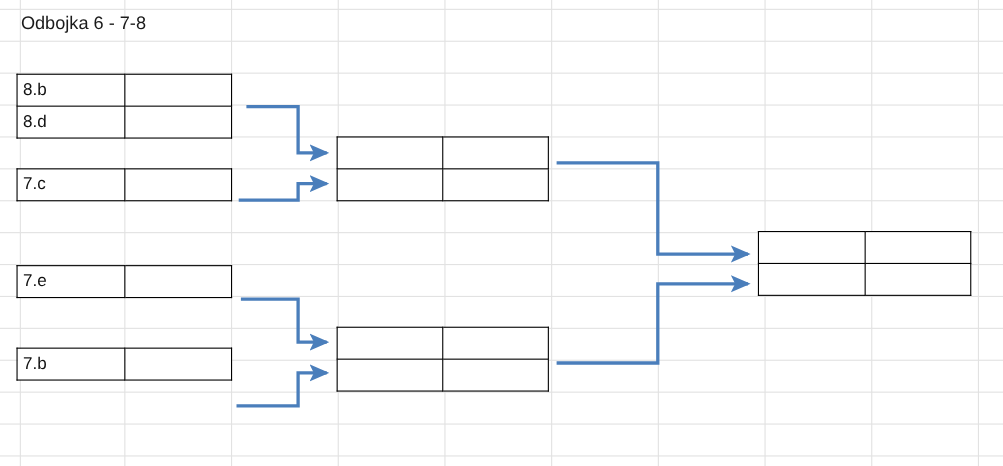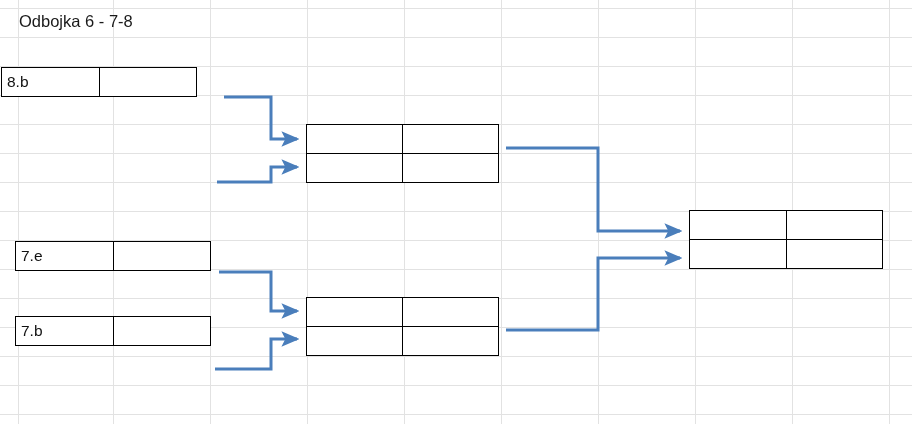--- a/index.html
+++ b/index.html
@@ -119,38 +119,46 @@
         <polyline points="219,272 271,272 271,311 297,311" fill="none" stroke="#4a7ebb" stroke-width="3" stroke-linecap="butt" stroke-linejoin="miter" marker-end="url(#arrowhead)"></polyline>
         <polyline points="215,369 271,369 271,339 297,339" fill="none" stroke="#4a7ebb" stroke-width="3" stroke-linecap="butt" stroke-linejoin="miter" marker-end="url(#arrowhead)"></polyline>
         <polyline points="506,148 598,148 598,231 680,231" fill="none" stroke="#4a7ebb" stroke-width="3" stroke-linecap="butt" stroke-linejoin="miter" marker-end="url(#arrowhead)"></polyline>
         <polyline points="506,330 598,330 598,258 680,258" fill="none" stroke="#4a7ebb" stroke-width="3" stroke-linecap="butt" stroke-linejoin="miter" marker-end="url(#arrowhead)"></polyline>
       </g>
   </svg>
 
   <div id="title">Odbojka 6 - 7-8</div>
 
   <div id="tables">
-      <table class="btable" style="left: 1px; top: 67px; width: 195px; padding-left: 45px;">
+      <table class="btable" style="left: 15px; top: 67px; width: 195px; padding-left: 45px;">
         <colgroup>
           <col style="width: 98px;">
           <col style="width: 97px;">
         </colgroup>
         <tbody>
           <tr>
             <td class="c-team">8.b</td>
             <td class="c-score"></td>
           </tr>
+          <tr>
+            <td class="c-team">8.d</td>
+            <td class="c-score"></td>
+          </tr>
         </tbody>
       </table>
       <table class="btable" style="left: 15px; top: 153px; width: 195px;">
         <colgroup>
           <col style="width: 98px;">
           <col style="width: 97px;">
         </colgroup>
         <tbody>
+          <tr>
+            <td class="c-team">7.c</td>
+            <td class="c-score"></td>
+          </tr>
         </tbody>
       </table>
       <table class="btable" style="left: 15px; top: 241px; width: 195px;">
         <colgroup>
           <col style="width: 98px;">
           <col style="width: 97px;">
         </colgroup>
         <tbody>
           <tr>
             <td class="c-team">7.e</td>

